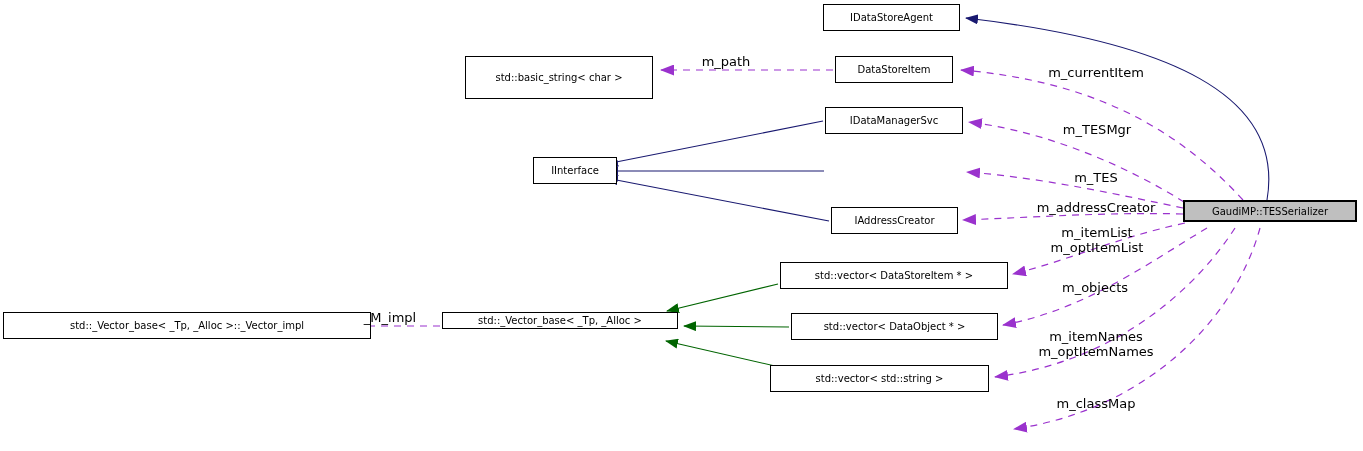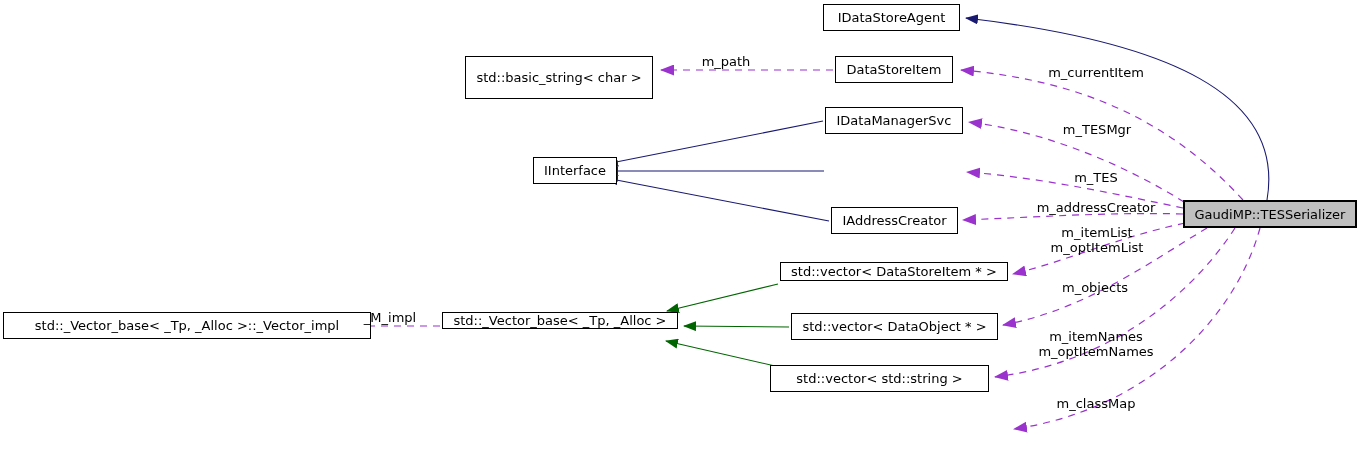--- a/index.html
+++ b/index.html
@@ -10,21 +10,21 @@
     background:#ffffff;
     overflow:hidden;
   }
   #edges{position:absolute;left:0;top:0;width:1363px;height:451px;}
   .node{
     position:absolute;
     box-sizing:border-box;
     border:1px solid #000000;
     background:#ffffff;
     display:flex;align-items:center;justify-content:center;
-    font-size:13px;color:#000000;
+    font-size:10px;color:#000000;
     white-space:nowrap;
     z-index:2;
   }
   .node.focus{background:#bfbfbf;border:2px solid #000000;}
   .elabel{
     position:absolute;
     transform:translate(-50%,-50%);
     font-size:13px;color:#000000;
     white-space:nowrap;
     text-align:center;
@@ -81,23 +81,23 @@
 
   <div class="node" style="left:835px;top:56px;width:118px;height:27px">DataStoreItem</div>
 
   <div class="node" style="left:825px;top:107px;width:138px;height:27px">IDataManagerSvc</div>
 
   <div class="node" style="left:533px;top:157px;width:84px;height:27px">IInterface</div>
 
 
   <div class="node" style="left:831px;top:207px;width:127px;height:27px">IAddressCreator</div>
 
-  <div class="node focus" style="left:1183px;top:200px;width:174px;height:28px">GaudiMP::TESSerializer</div>
+  <div class="node focus" style="left:1183px;top:200px;width:174px;height:22px">GaudiMP::TESSerializer</div>
 
-  <div class="node" style="left:780px;top:262px;width:228px;height:19px">std::vector&lt; DataStoreItem * &gt;</div>
+  <div class="node" style="left:780px;top:262px;width:228px;height:27px">std::vector&lt; DataStoreItem * &gt;</div>
 
   <div class="node" style="left:3px;top:312px;width:368px;height:27px">std::_Vector_base&lt; _Tp, _Alloc &gt;::_Vector_impl</div>
 
   <div class="node" style="left:442px;top:312px;width:236px;height:17px">std::_Vector_base&lt; _Tp, _Alloc &gt;</div>
 
   <div class="node" style="left:791px;top:313px;width:207px;height:27px">std::vector&lt; DataObject * &gt;</div>
 
   <div class="node" style="left:770px;top:365px;width:219px;height:27px">std::vector&lt; std::string &gt;</div>
 
 

